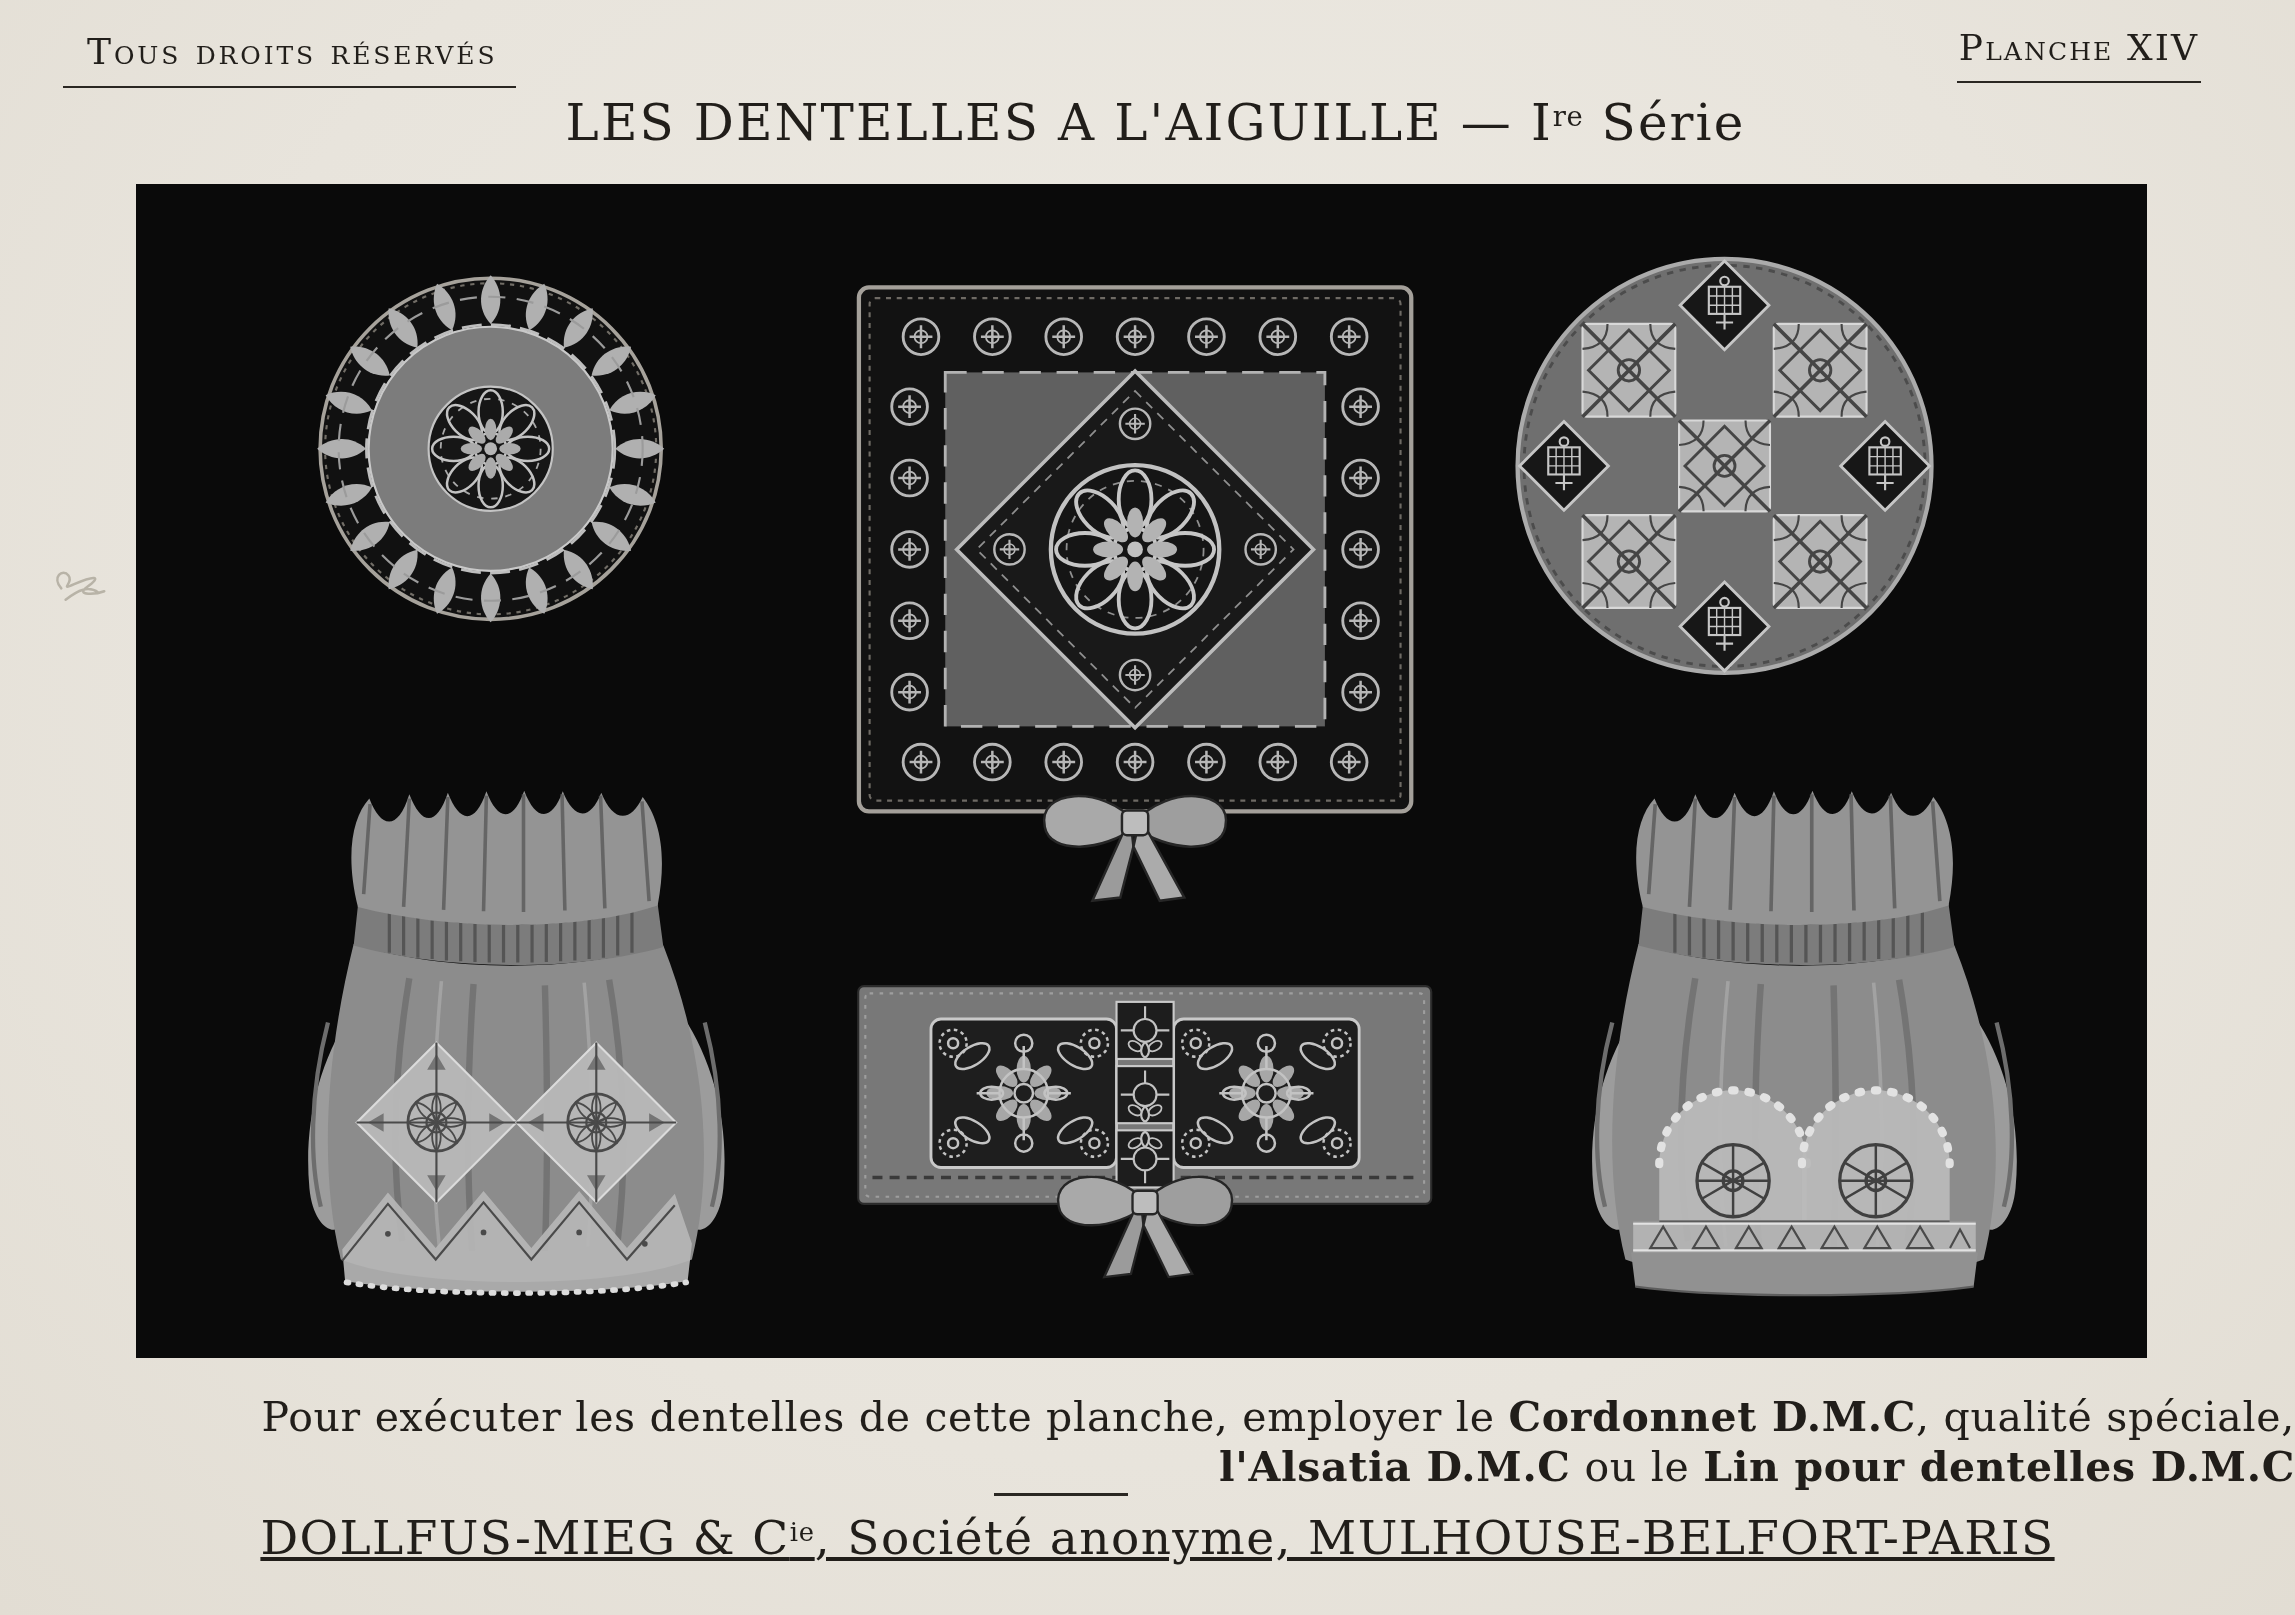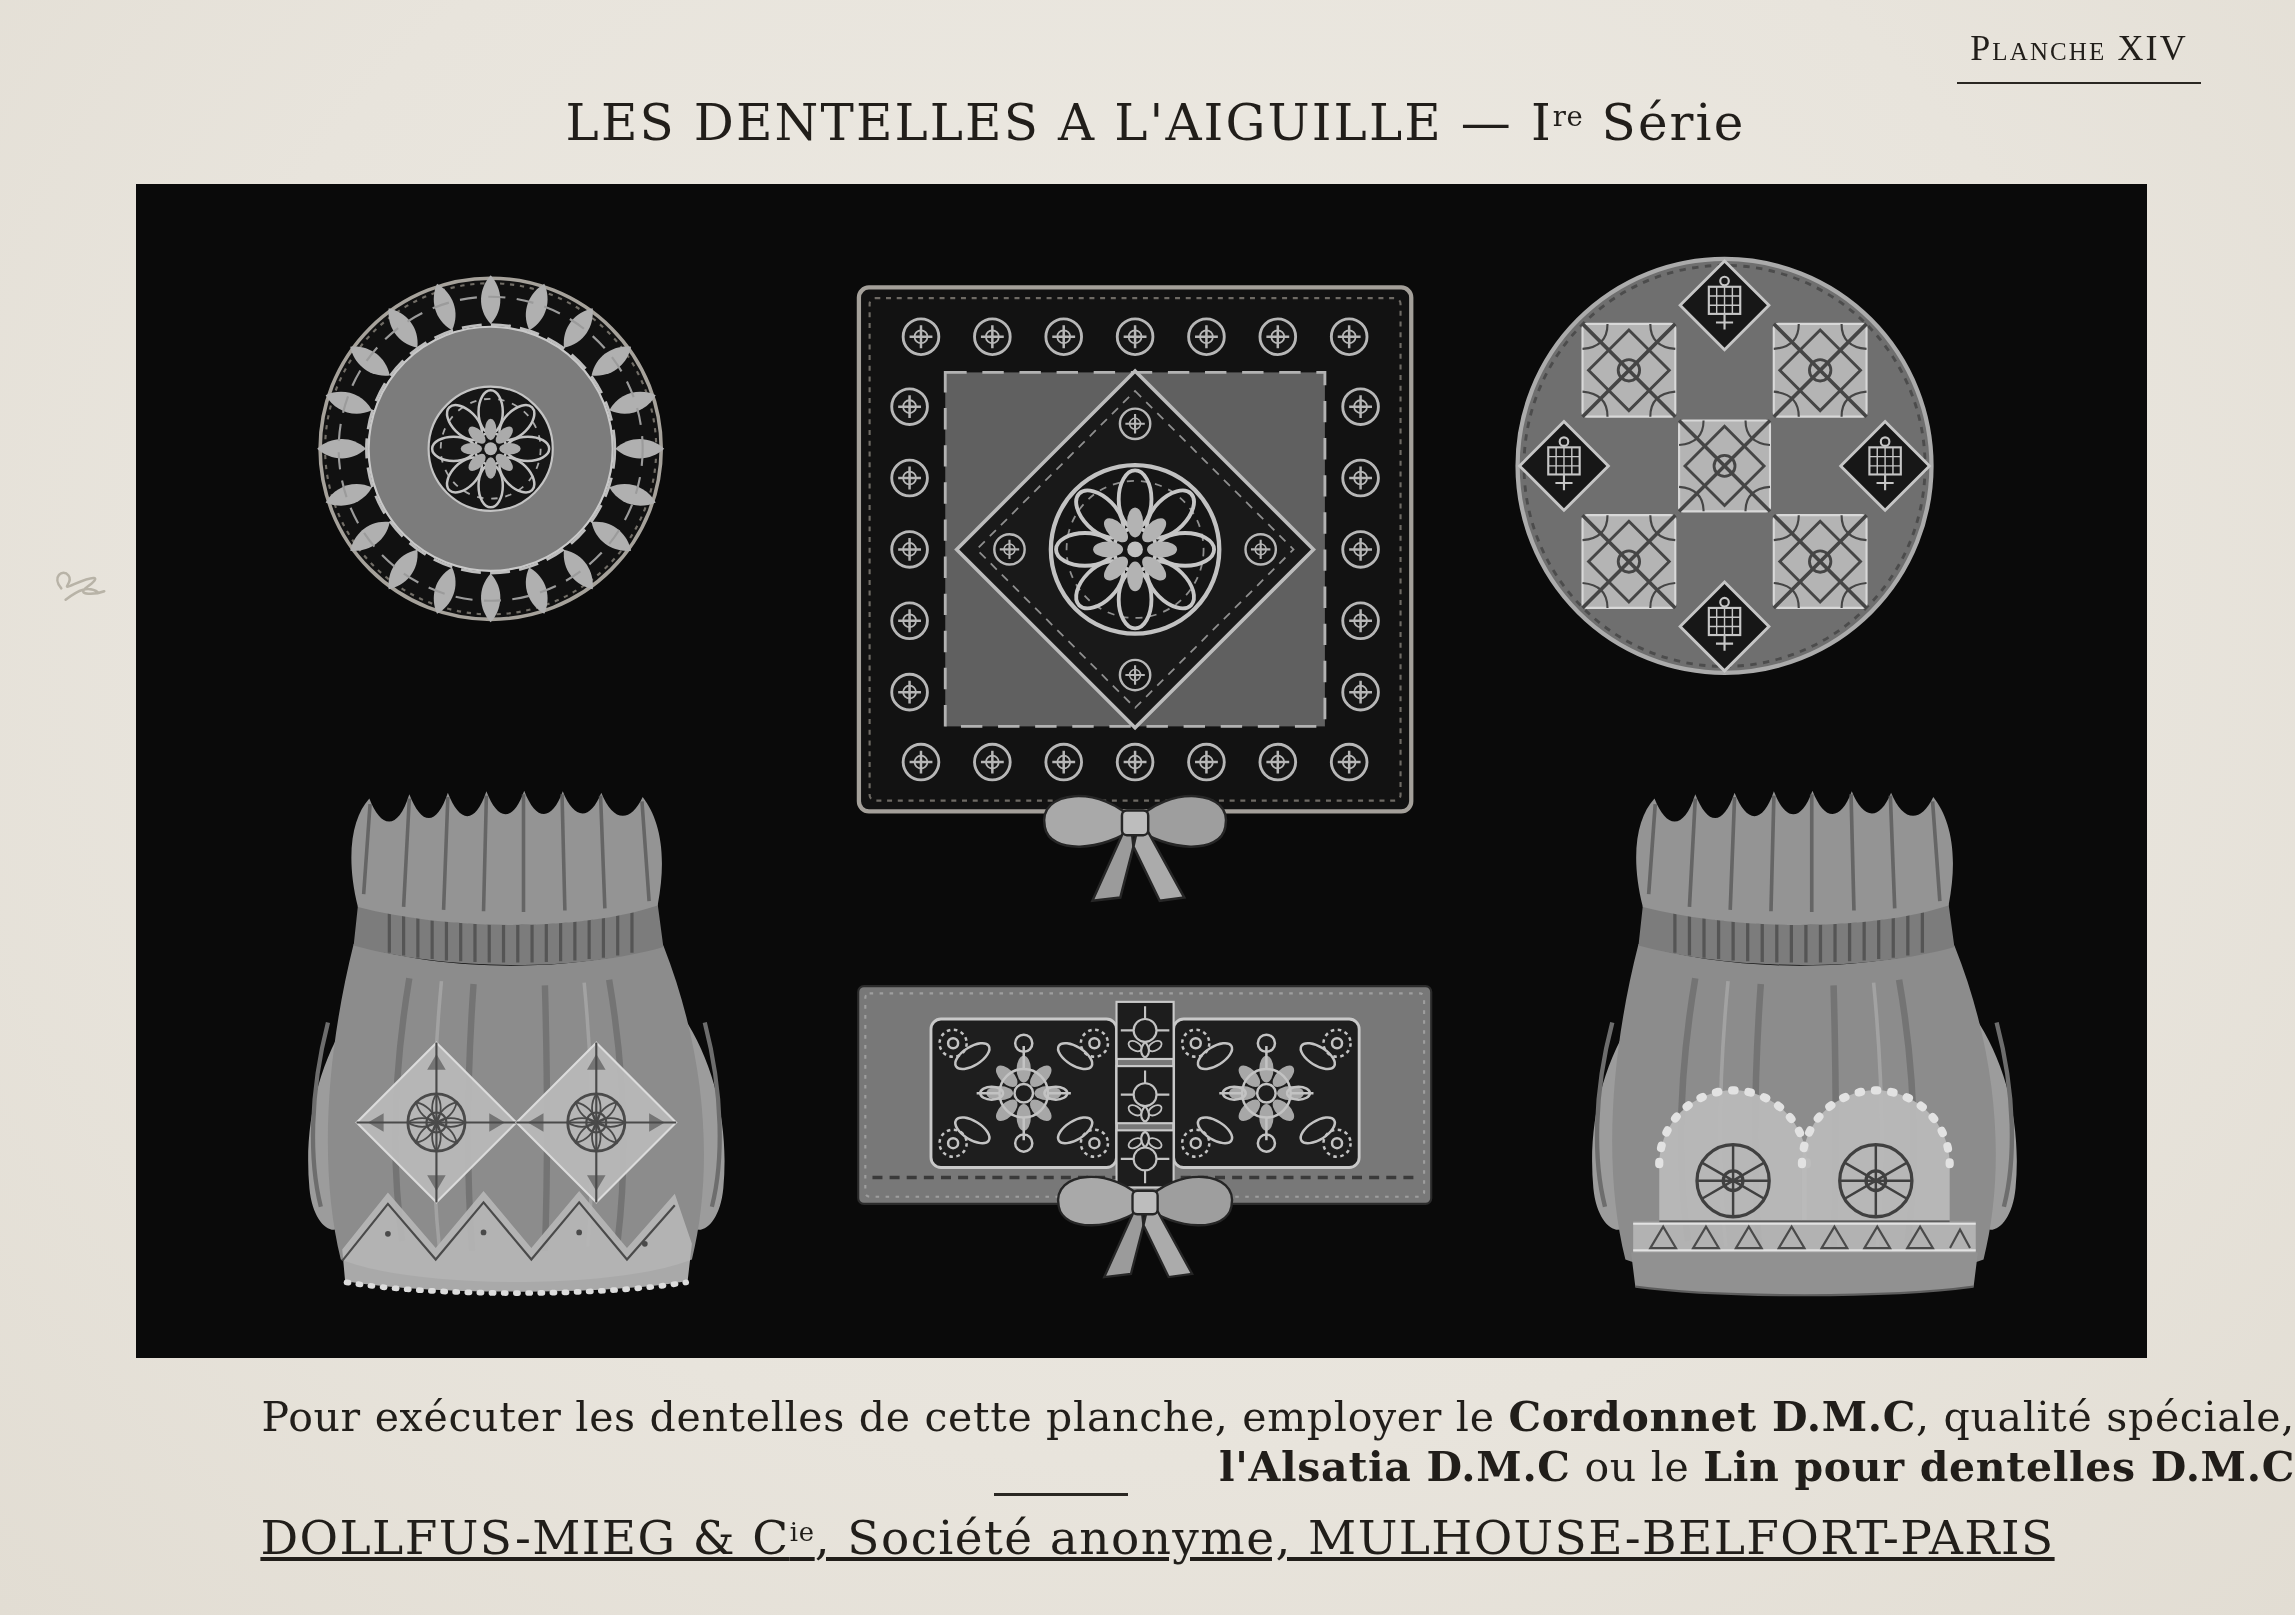--- a/index.html
+++ b/index.html
@@ -18,21 +18,20 @@
     border-bottom:2.9px solid #2a2722;
     white-space:nowrap;
   }
   .hdr-right{
     position:absolute;left:1957px;top:27px;width:244px;
     text-align:center;
     font-size:36px;font-variant:small-caps;letter-spacing:2.1px;
     padding-bottom:13px;
     border-bottom:2.9px solid #2a2722;
     white-space:nowrap;
-    font-family:Liberation Serif, serif;
   }
   .title{
     position:absolute;top:86px;left:0;width:100%;
     text-align:center;margin:8px;
     font-size:50px;font-weight:400;letter-spacing:2.1px;
     white-space:nowrap;
   }
   .title sup,.company sup{
     font-size:0.55em;vertical-align:0.5em;letter-spacing:0.7px;
   }
@@ -59,20 +58,21 @@
     text-align:center;font-size:47px;letter-spacing:1.4px;
     white-space:nowrap;
     text-decoration:underline;
   }
 </style>
 </head>
 <body>
 
 <div class="page">
 
+  <div class="hdr-left">Tous droits réservés</div>
 
   <div class="hdr-right">Planche XIV</div>
 
   <h1 class="title"><span>LES DENTELLES A L'AIGUILLE — I</span><sup>re</sup><span> Série</span></h1>
 
   <svg class="pencil" width="93" height="79" viewBox="0 0 130 110">
     <path d="M34,52 C20,36 36,24 44,34 C52,44 30,56 52,46 C80,34 92,34 70,50 C52,63 84,60 94,56 M40,68 C58,54 72,48 86,58" fill="none" stroke="#b8b3a7" stroke-width="3.5" stroke-linecap="round"></path>
   </svg>
 
   <div class="plate">

